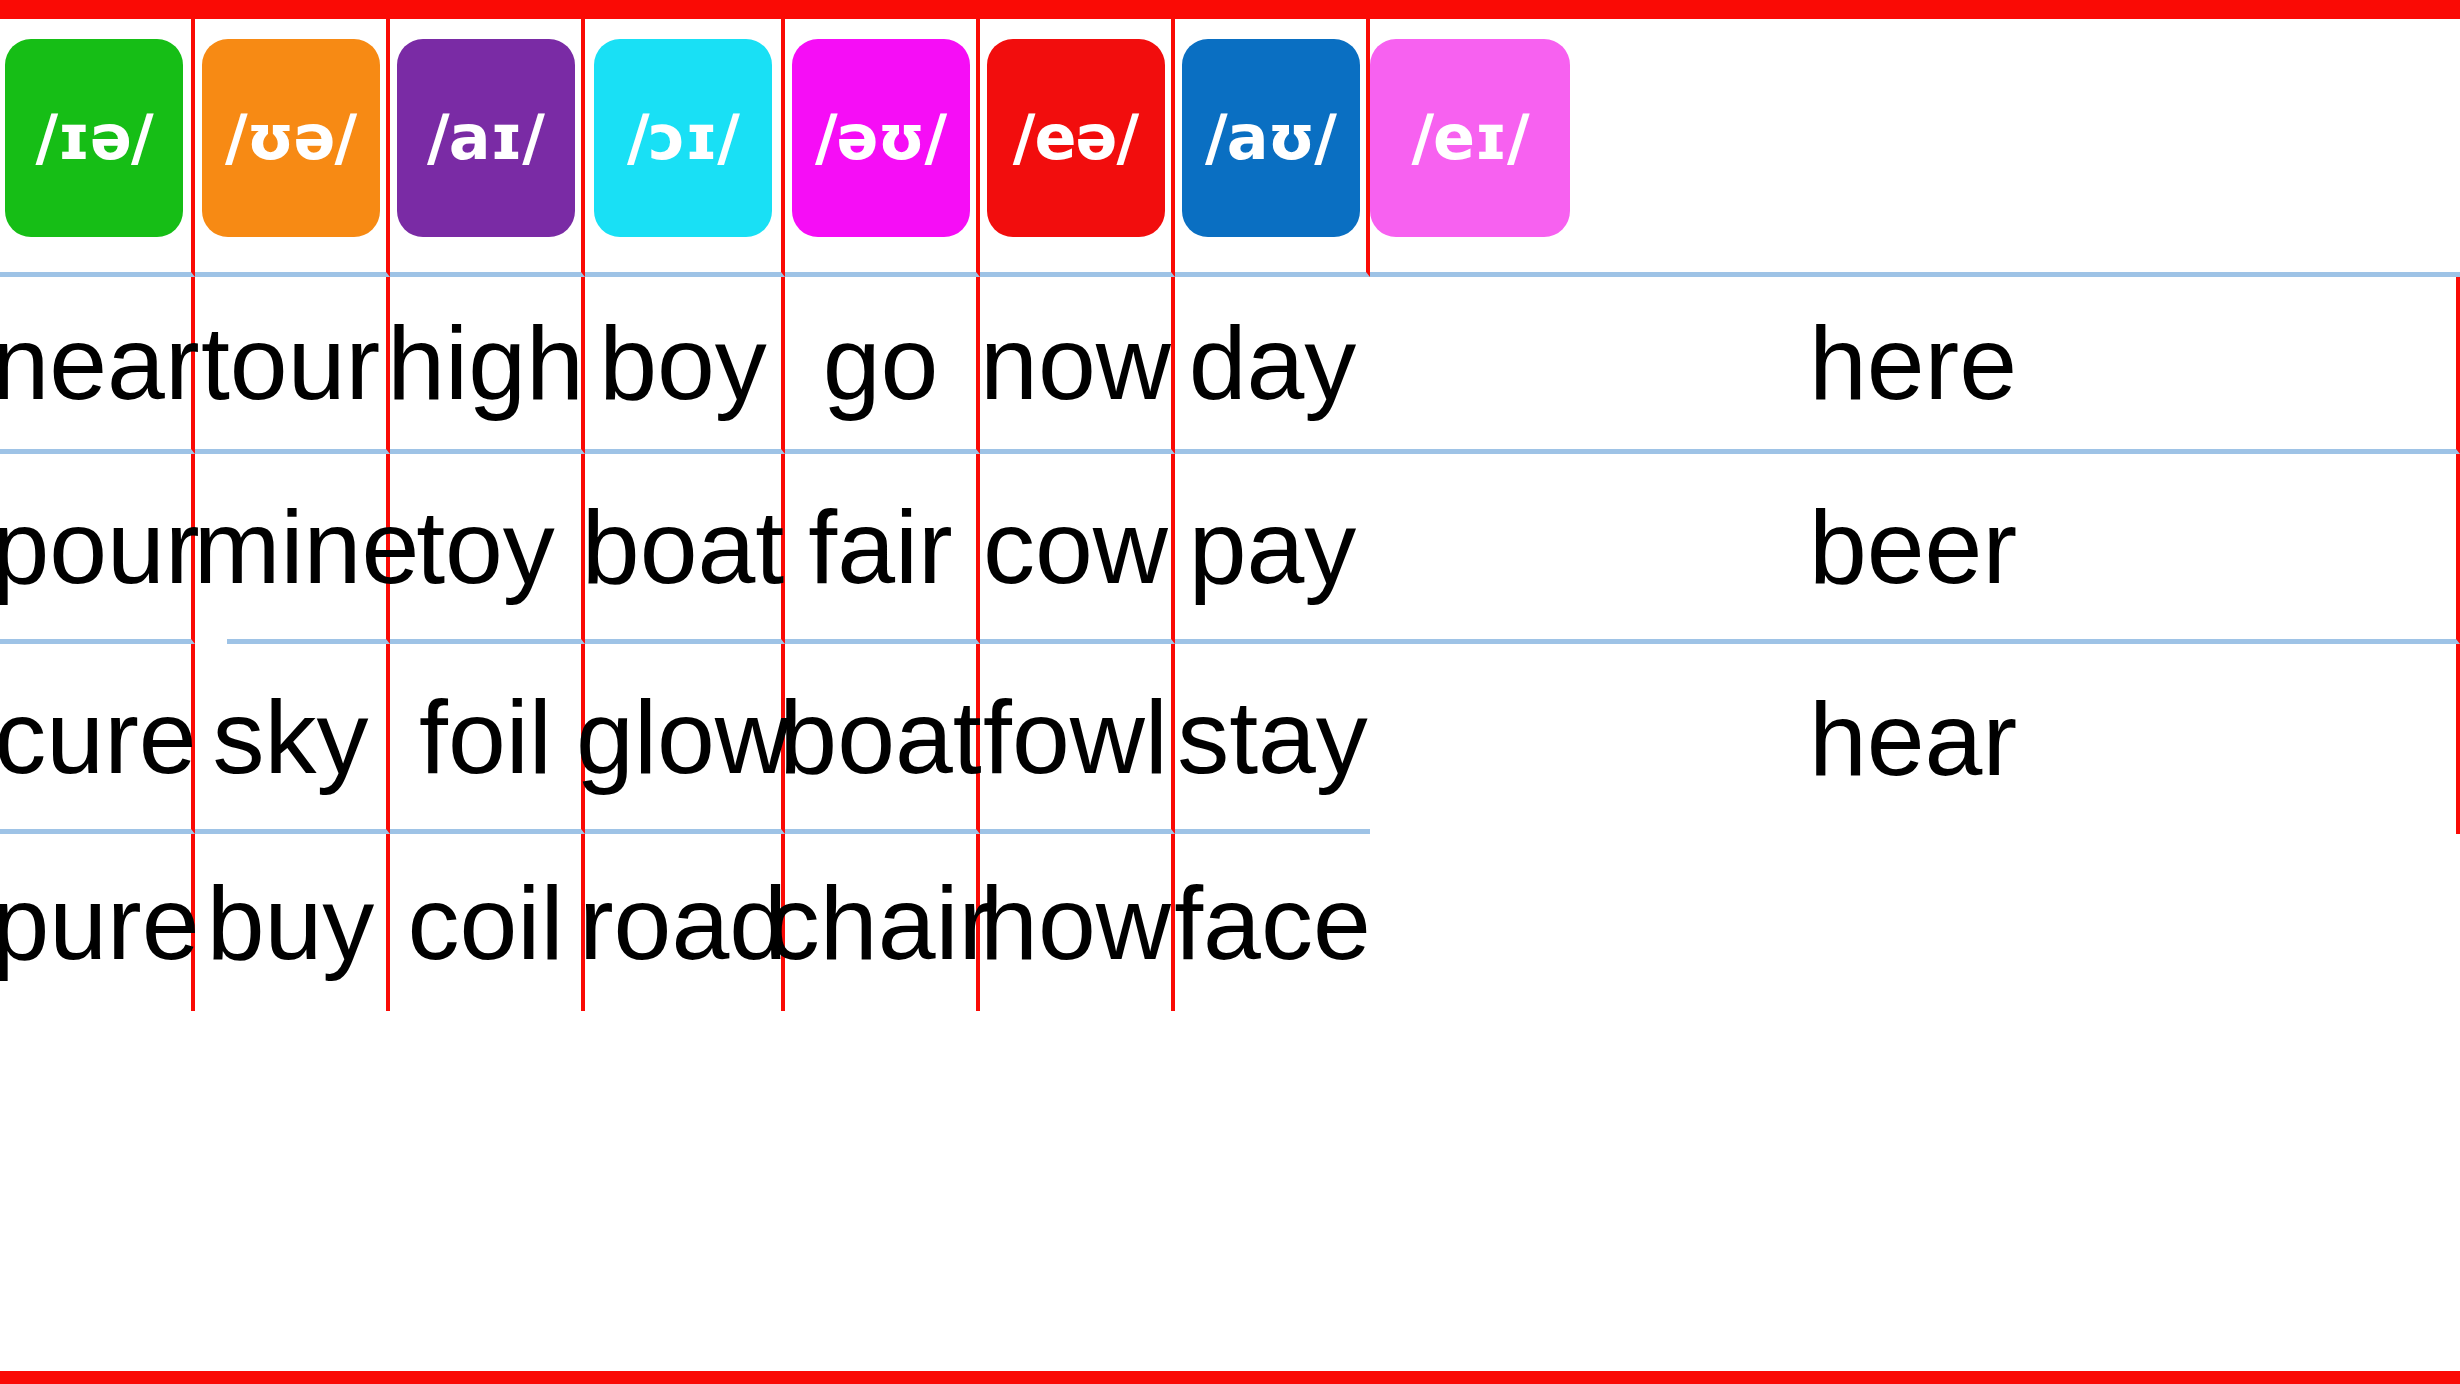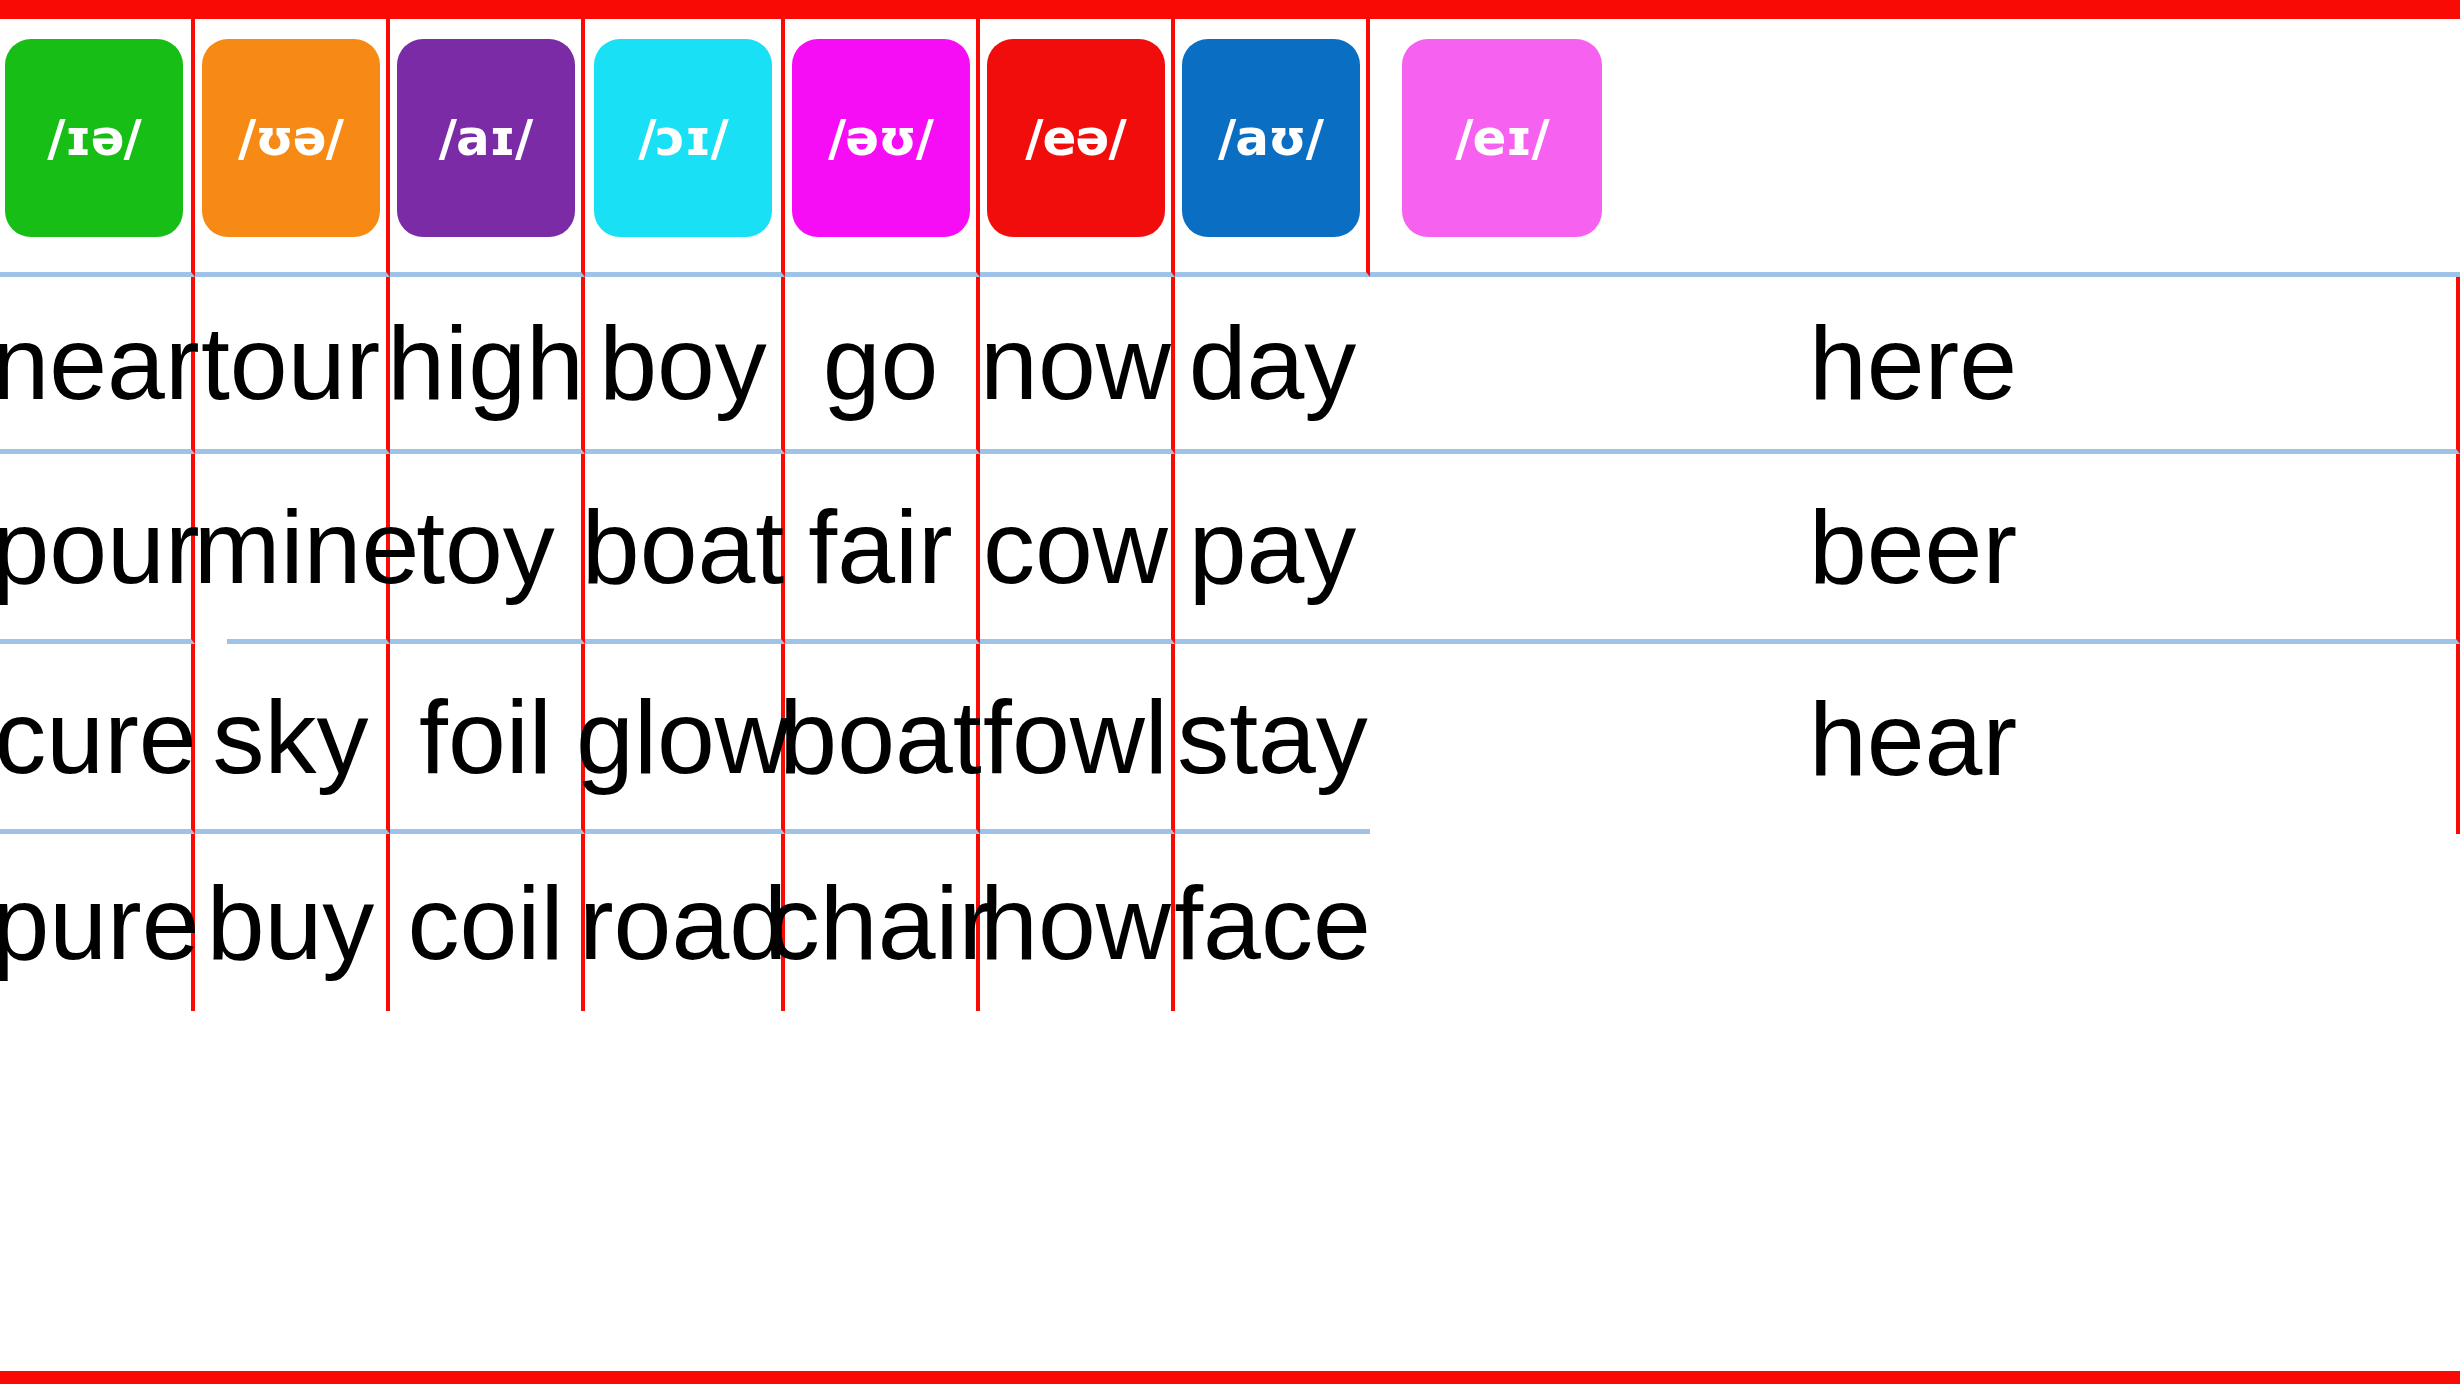--- a/index.html
+++ b/index.html
@@ -61,30 +61,30 @@
   .badge {
     box-sizing: border-box;
     width: 178px;
     height: 198px;
     border-radius: 26px;
     display: flex;
     align-items: center;
     justify-content: center;
     color: #ffffff;
     font-weight: bold;
-    font-size: 50px;
+    font-size: 62px;
     letter-spacing: -1px;
     line-height: 1;
     font-family: "DejaVu Sans", sans-serif;
     white-space: nowrap;
   }
   
   .cell.header.first { justify-content: flex-start; padding-left: 5px; }
   
-  .cell.header.wide { justify-content: flex-start; padding-left: 32px; }
+  .cell.header.wide { justify-content: flex-start; }
   .cell.header.wide .badge { width: 200px; margin-left: 0; }
 
   
   .word {
     font-family: "Liberation Sans", sans-serif;
     font-size: 104px;
     font-weight: 400;
     color: #000000;
     line-height: 1;
     white-space: nowrap;

